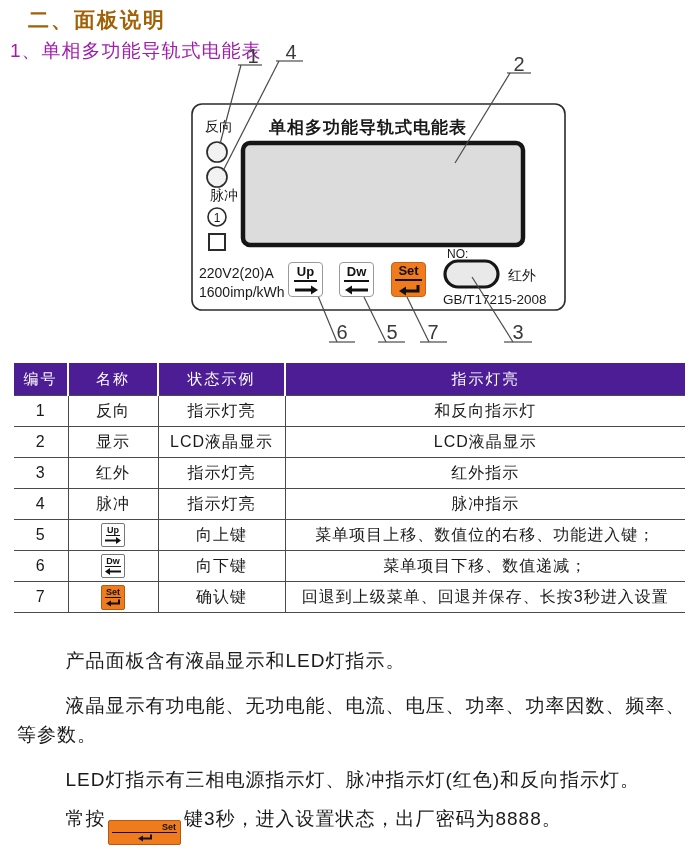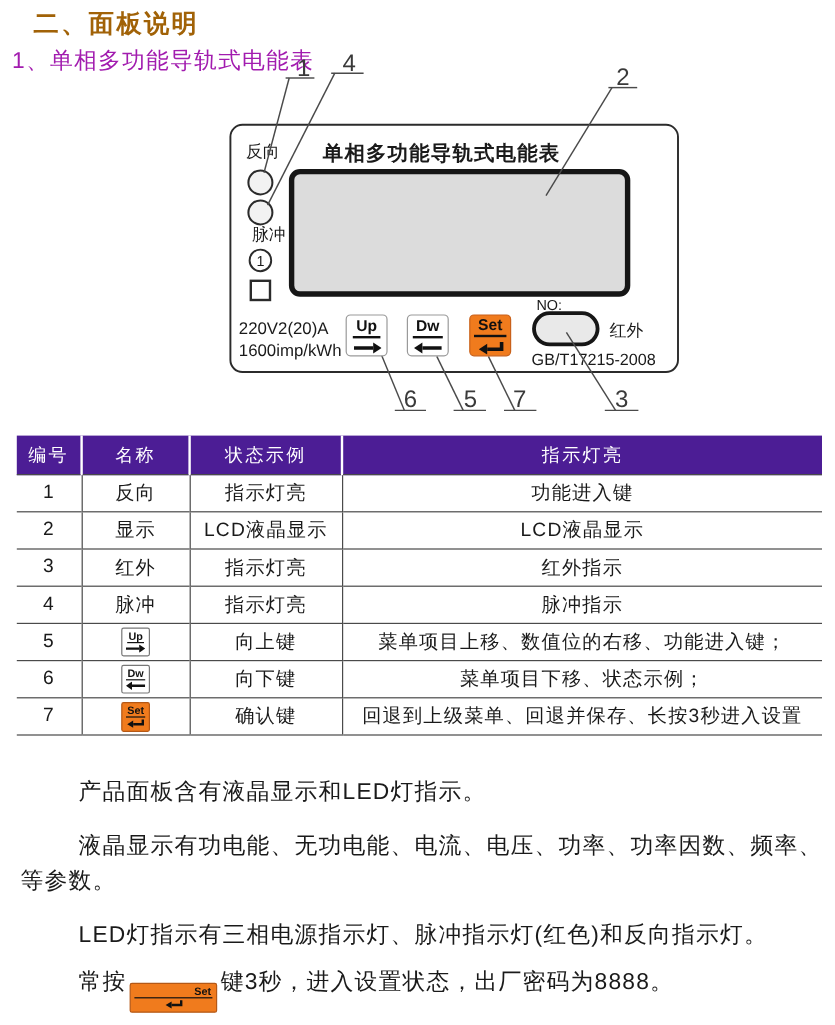--- a/index.html
+++ b/index.html
@@ -150,21 +150,21 @@
       <tr>
     <th>编号</th>
     <th>名称</th>
     <th>状态示例</th>
     <th>指示灯亮</th>
   </tr>
   <tr>
     <td>1</td>
     <td>反向</td>
     <td>指示灯亮</td>
-    <td>功能进入键</td>
+    <td>和反向指示灯</td>
   </tr>
   <tr>
     <td>2</td>
     <td>显示</td>
     <td>LCD液晶显示</td>
     <td>LCD液晶显示</td>
   </tr>
   <tr>
     <td>3</td>
     <td>红外</td>
@@ -196,21 +196,21 @@
     <td>
       <span class="key">
         <span class="klbl">Dw</span>
         <svg class="karr" width="16" height="7" viewBox="0 0 16 7">
               <line x1="5" y1="3.5" x2="16" y2="3.5" stroke="#111" stroke-width="2"></line>
               <polygon points="5,0 0,3.5 5,7" fill="#111"></polygon>
             </svg>
       </span>
     </td>
     <td>向下键</td>
-    <td>菜单项目下移、状态示例；</td>
+    <td>菜单项目下移、数值递减；</td>
   </tr>
   <tr>
     <td>7</td>
     <td>
       <span class="key set">
         <span class="klbl">Set</span>
         <svg class="karr" width="16" height="8" viewBox="0 0 16 8">
               <path d="M14 0.5 L14 4.5 L6 4.5" fill="none" stroke="#111" stroke-width="2"></path>
               <polygon points="6,1.5 1,4.5 6,7.5" fill="#111"></polygon>
             </svg>

